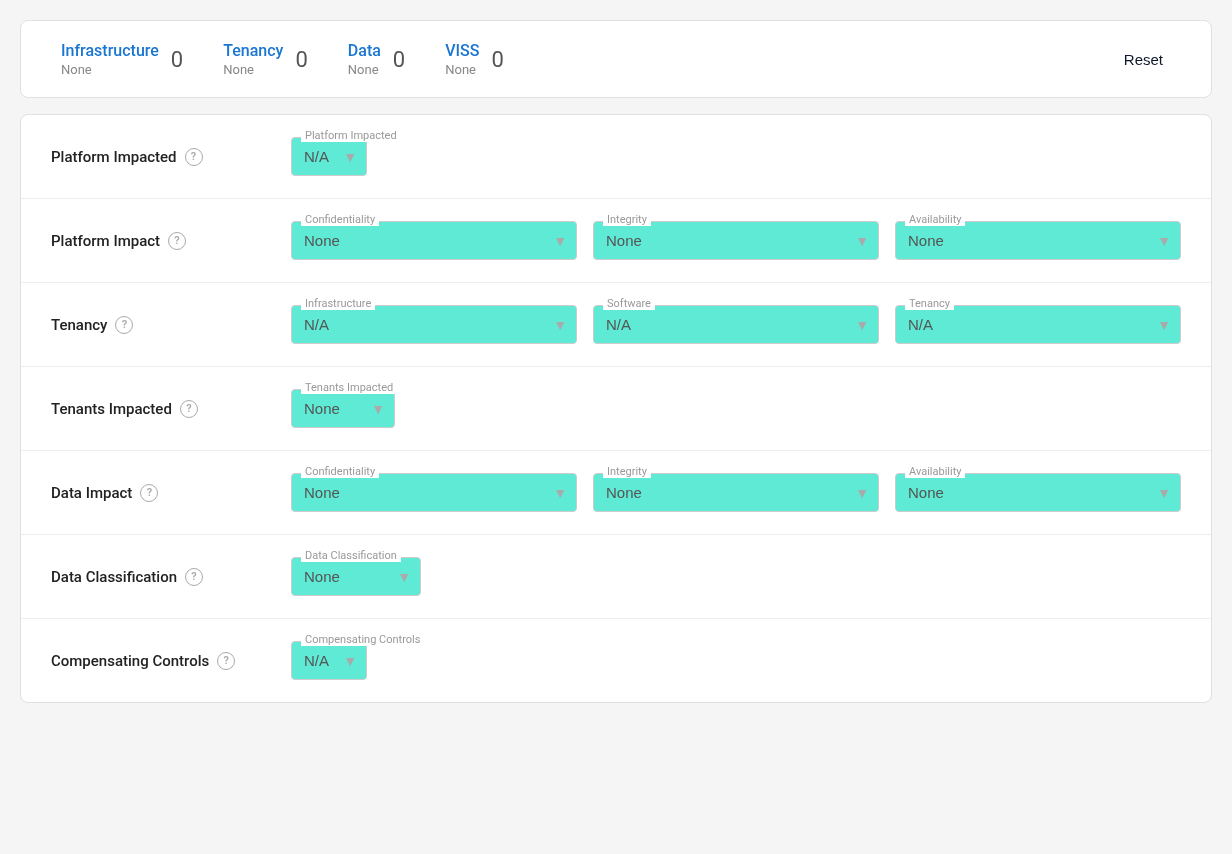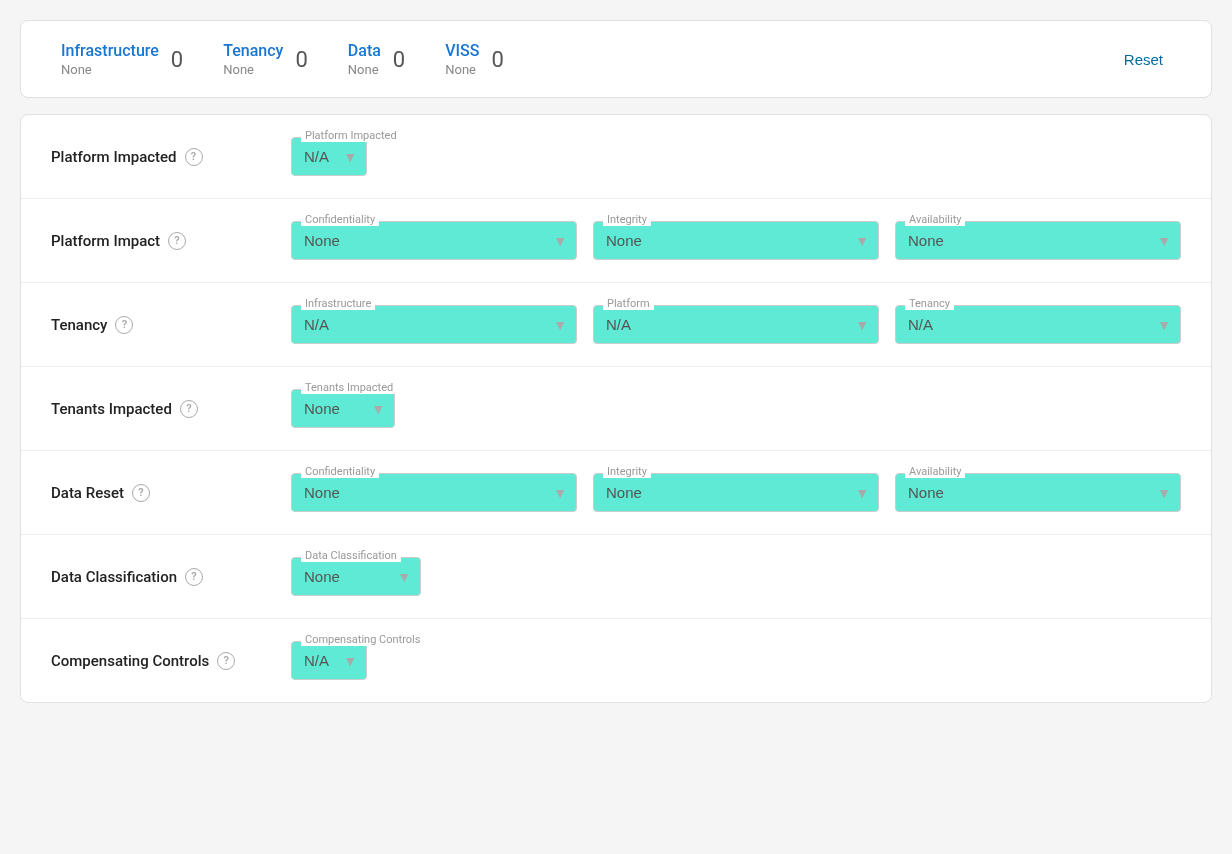--- a/index.html
+++ b/index.html
@@ -51,21 +51,21 @@
 
     .summary-count {
       font-size: 22px;
       font-weight: 400;
       color: #555;
     }
 
     .reset-btn {
       font-size: 15px;
       font-weight: 500;
-      color: #0369a1;
+      color: #0f172a;
       background: none;
       border: none;
       cursor: pointer;
       padding: 4px 8px;
     }
 
     
     .form-card {
       padding: 0;
     }
@@ -218,36 +218,36 @@
           <div class="field-wrapper"><span class="field-label">Availability</span><select class="select-field"><option value="None">None</option><option value="Low">Low</option><option value="Medium">Medium</option><option value="High">High</option></select><span class="select-arrow">▼</span></div>
         </div>
       </div>
       <div class="form-row">
         <div class="row-label">
           <span>Tenancy</span>
           <span class="help-icon">?</span>
         </div>
         <div class="fields-group">
           <div class="field-wrapper"><span class="field-label">Infrastructure</span><select class="select-field"><option value="N/A">N/A</option><option value="Yes">Yes</option><option value="No">No</option></select><span class="select-arrow">▼</span></div>
-          <div class="field-wrapper"><span class="field-label">Platform</span><select class="select-field"><option value="N/A">N/A</option><option value="Yes">Yes</option><option value="No">No</option></select><span class="select-arrow">▼</span></div>
+          <div class="field-wrapper"><span class="field-label">Software</span><select class="select-field"><option value="N/A">N/A</option><option value="Yes">Yes</option><option value="No">No</option></select><span class="select-arrow">▼</span></div>
           <div class="field-wrapper"><span class="field-label">Tenancy</span><select class="select-field"><option value="N/A">N/A</option><option value="Yes">Yes</option><option value="No">No</option></select><span class="select-arrow">▼</span></div>
         </div>
       </div>
       <div class="form-row">
         <div class="row-label">
           <span>Tenants Impacted</span>
           <span class="help-icon">?</span>
         </div>
         <div class="fields-group">
           <div class="field-wrapper single"><span class="field-label">Tenants Impacted</span><select class="select-field"><option value="None">None</option><option value="Low">Low</option><option value="Medium">Medium</option><option value="High">High</option></select><span class="select-arrow">▼</span></div>
         </div>
       </div>
       <div class="form-row">
         <div class="row-label">
-          <span>Data Reset</span>
+          <span>Data Impact</span>
           <span class="help-icon">?</span>
         </div>
         <div class="fields-group">
           <div class="field-wrapper"><span class="field-label">Confidentiality</span><select class="select-field"><option value="None">None</option><option value="Low">Low</option><option value="Medium">Medium</option><option value="High">High</option></select><span class="select-arrow">▼</span></div>
           <div class="field-wrapper"><span class="field-label">Integrity</span><select class="select-field"><option value="None">None</option><option value="Low">Low</option><option value="Medium">Medium</option><option value="High">High</option></select><span class="select-arrow">▼</span></div>
           <div class="field-wrapper"><span class="field-label">Availability</span><select class="select-field"><option value="None">None</option><option value="Low">Low</option><option value="Medium">Medium</option><option value="High">High</option></select><span class="select-arrow">▼</span></div>
         </div>
       </div>
       <div class="form-row">
         <div class="row-label">

